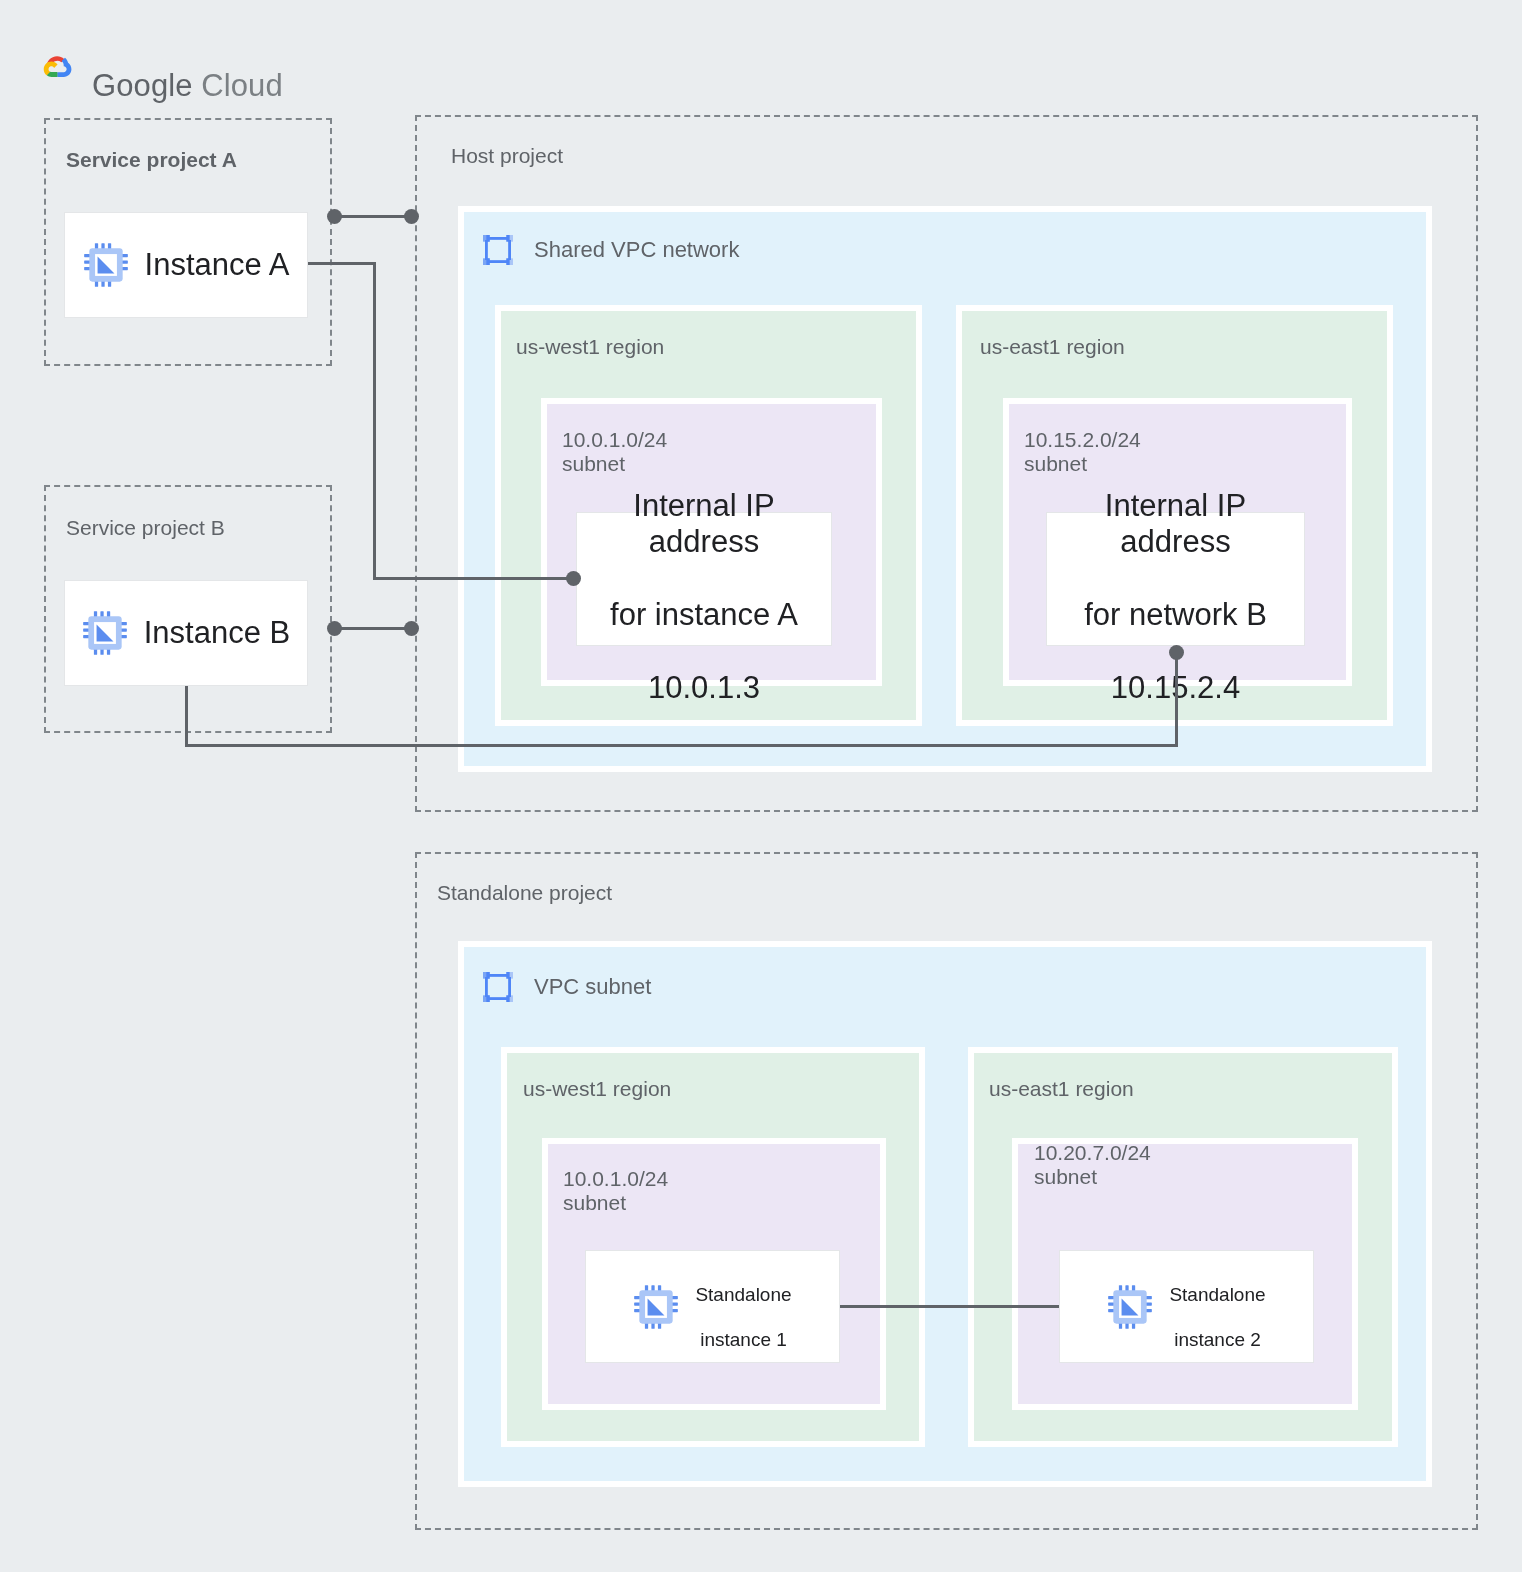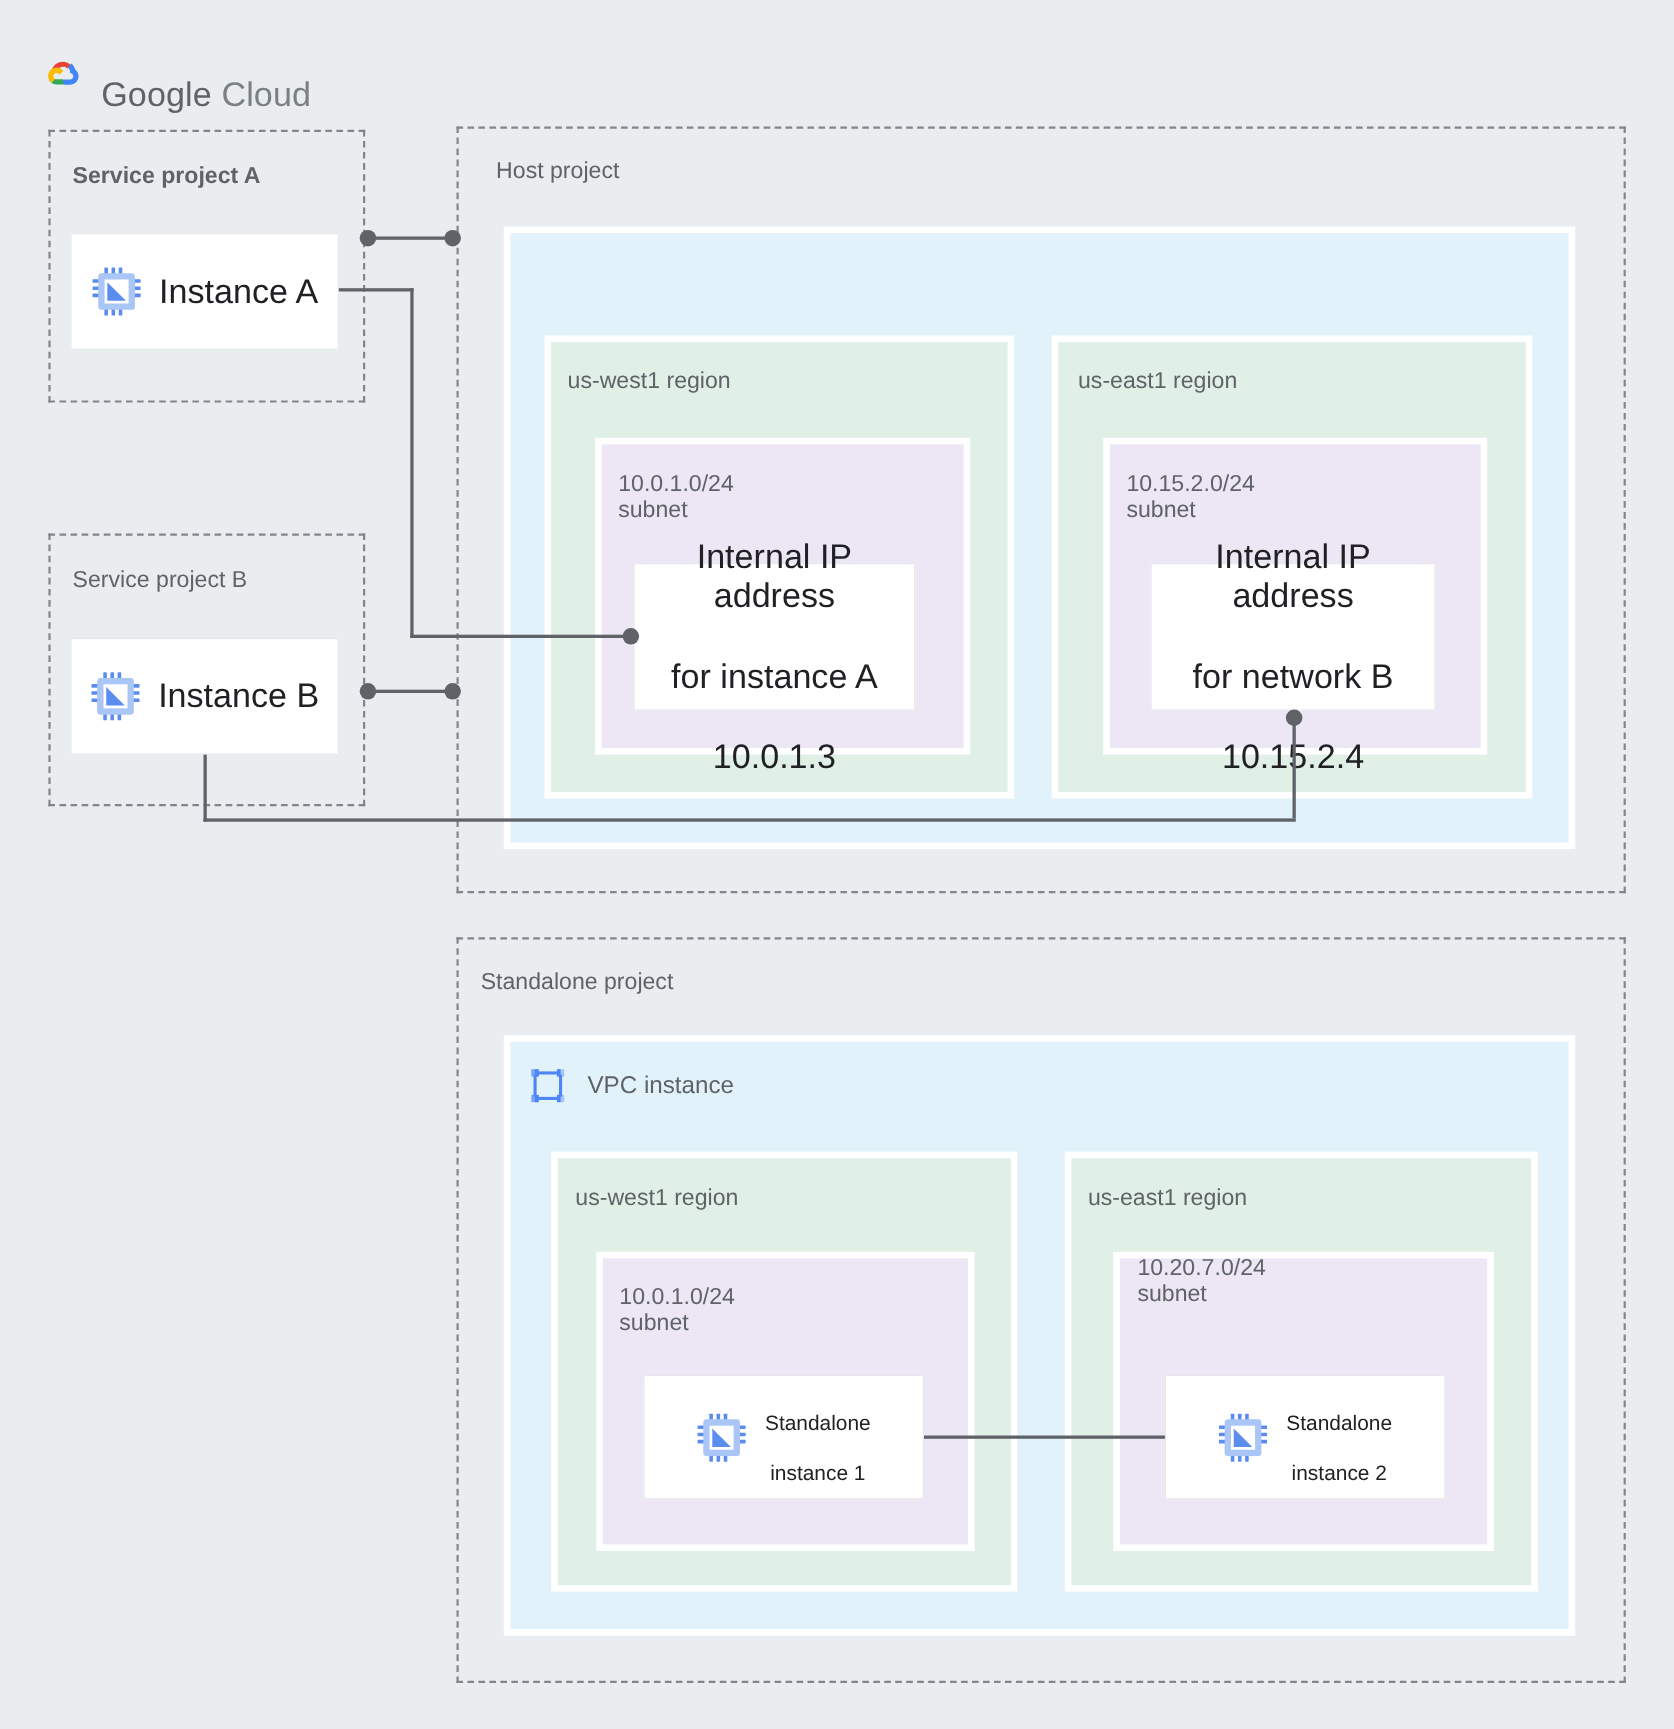--- a/index.html
+++ b/index.html
@@ -151,20 +151,37 @@
       <rect x="6.3" y="6.3" width="11.4" height="11.4" fill="#ffffff"></rect>
       <path d="M7.6 16.4h8.8L7.6 7.6z" fill="#5b8def"></path>
     </svg>
     <div class="node-label">Instance B</div>
   </div>
 
   <div class="dashed-box" style="left:415px;top:115px;width:1063px;height:697px;"></div>
   <div class="box-title" style="left:451px;top:144px;">Host project</div>
 
   <div class="vpc-box" style="left:458px;top:206px;width:974px;height:566px;"></div>
+  <div class="net-header" style="left:478px;top:230px;">
+    <svg class="icon-vpc" viewBox="0 0 24 24">
+      <rect x="3" y="3" width="4" height="4" fill="#7aa5f5"></rect>
+      <rect x="5" y="3" width="2" height="4" fill="#4f86f7"></rect>
+      <rect x="17" y="3" width="4" height="4" fill="#aac6f7"></rect>
+      <rect x="17" y="3" width="2" height="4" fill="#4f86f7"></rect>
+      <rect x="3" y="17" width="4" height="4" fill="#7aa5f5"></rect>
+      <rect x="5" y="17" width="2" height="4" fill="#4f86f7"></rect>
+      <rect x="17" y="17" width="4" height="4" fill="#aac6f7"></rect>
+      <rect x="17" y="17" width="2" height="4" fill="#4f86f7"></rect>
+      <rect x="6" y="4.2" width="12" height="1.7" fill="#4f86f7"></rect>
+      <rect x="6" y="18.1" width="12" height="1.7" fill="#4f86f7"></rect>
+      <rect x="4.2" y="6" width="1.7" height="12" fill="#4f86f7"></rect>
+      <rect x="18.1" y="6" width="1.7" height="12" fill="#4f86f7"></rect>
+    </svg>
+    <div class="net-title">Shared VPC network</div>
+  </div>
 
   <div class="region-box" style="left:495px;top:305px;width:427px;height:421px;"></div>
   <div class="region-label" style="left:516px;top:335px;">us-west1 region</div>
 
   <div class="subnet-box" style="left:541px;top:398px;width:341px;height:288px;"></div>
   <div class="subnet-label" style="left:562px;top:428px;">
     <span>10.0.1.0/24</span><br>
     <span>subnet</span>
   </div>
 
@@ -205,21 +222,21 @@
       <rect x="17" y="3" width="2" height="4" fill="#4f86f7"></rect>
       <rect x="3" y="17" width="4" height="4" fill="#7aa5f5"></rect>
       <rect x="5" y="17" width="2" height="4" fill="#4f86f7"></rect>
       <rect x="17" y="17" width="4" height="4" fill="#aac6f7"></rect>
       <rect x="17" y="17" width="2" height="4" fill="#4f86f7"></rect>
       <rect x="6" y="4.2" width="12" height="1.7" fill="#4f86f7"></rect>
       <rect x="6" y="18.1" width="12" height="1.7" fill="#4f86f7"></rect>
       <rect x="4.2" y="6" width="1.7" height="12" fill="#4f86f7"></rect>
       <rect x="18.1" y="6" width="1.7" height="12" fill="#4f86f7"></rect>
     </svg>
-    <div class="net-title">VPC instance</div>
+    <div class="net-title">VPC subnet</div>
   </div>
 
   <div class="region-box" style="left:501px;top:1047px;width:424px;height:400px;"></div>
   <div class="region-label" style="left:523px;top:1077px;">us-west1 region</div>
 
   <div class="subnet-box" style="left:542px;top:1138px;width:344px;height:272px;"></div>
   <div class="subnet-label" style="left:563px;top:1167px;">
     <span>10.0.1.0/24</span><br>
     <span>subnet</span>
   </div>

